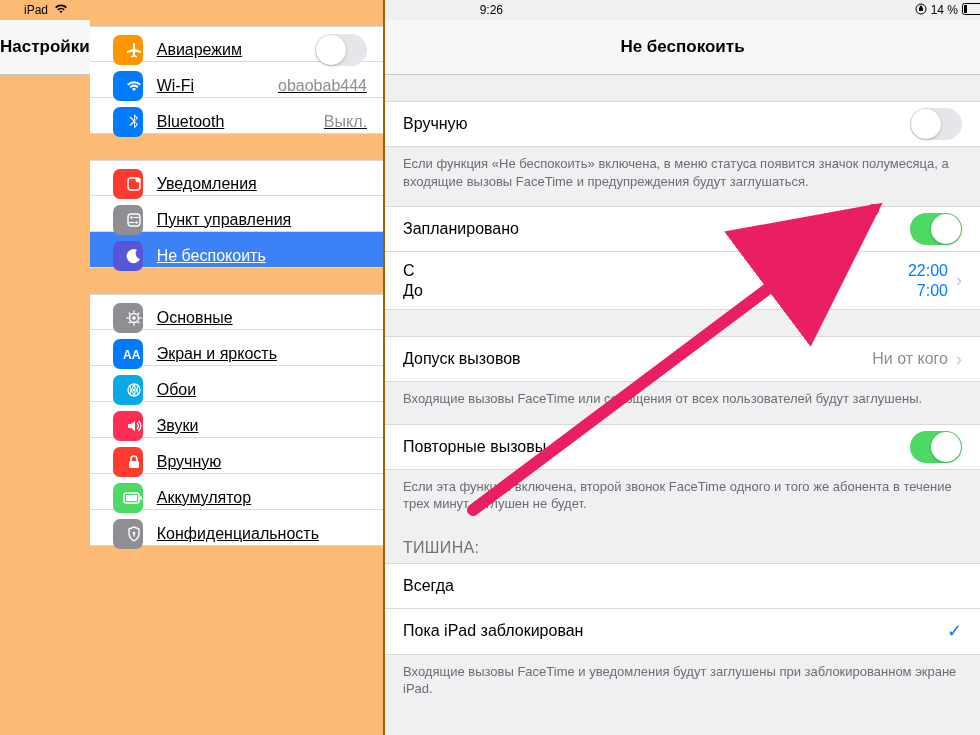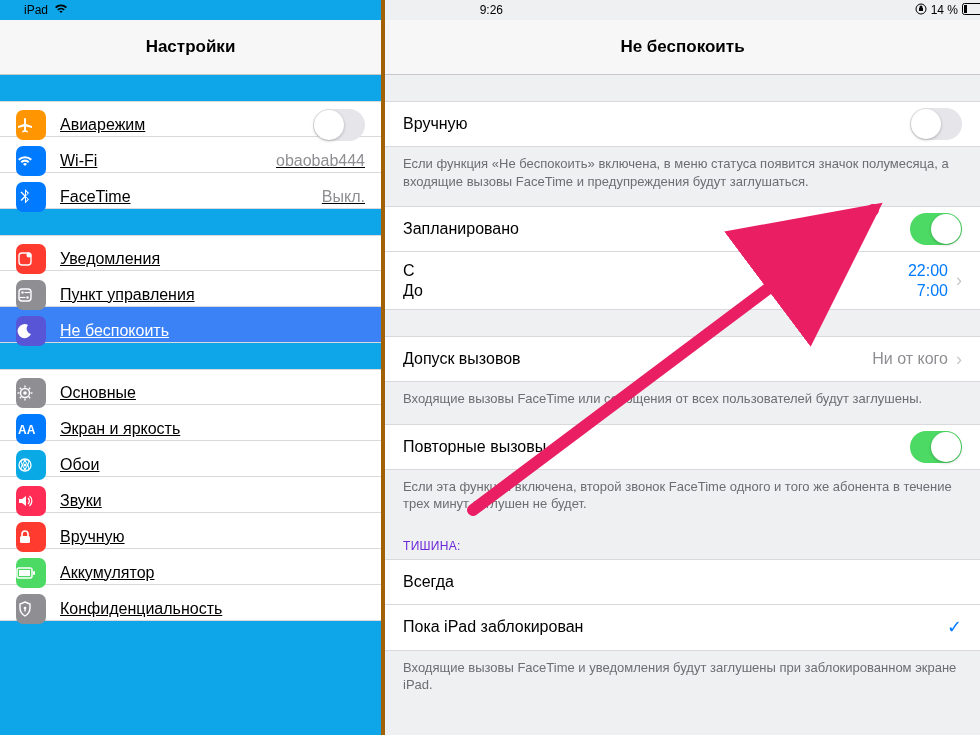--- a/index.html
+++ b/index.html
@@ -1,37 +1,37 @@
 <!DOCTYPE html>
 <html><head>
 <meta charset="utf-8">
 <style>
   * { box-sizing: border-box; margin: 0; padding: 0; }
   html, body { width: 980px; height: 735px; font-family: -apple-system, "Helvetica Neue", Helvetica, Arial, sans-serif; background: #eef0f2; overflow: hidden; }
   .root { display: flex; width: 100%; height: 100%; }
-  .col-left { width: 385px; border-right: 4px solid #a16207; display: flex; flex-direction: column; background: #0ea5e9; }
+  .col-left { width: 385px; border-right: 2px solid #a16207; display: flex; flex-direction: row; background: #fdba74; }
   .col-right { flex: 1; display: flex; flex-direction: column; background: #eef0f2; position: relative; }
 
   
   .statusbar { width: 980px; height: 20px; position: absolute; top: 0; left: 16px; display: flex; align-items: center; font-size: 12px; color: #000; z-index: 50; }
   .statusbar .left { flex: 0 0 auto; display: flex; align-items: center; gap: 6px; padding-left: 8px; }
   .statusbar .center { flex: 1; text-align: center; font-weight: 400; }
   .statusbar .right { flex: 0 0 auto; display: flex; align-items: center; gap: 4px; padding-right: 8px; }
 
   
   .header { height: 55px; margin-top: 20px; display: flex; align-items: center; justify-content: center; font-size: 17px; font-weight: 600; color: #000; background: #f7f7f8; border-bottom: 1px solid #c8c8cb; }
   .col-left .header { border-right: 0; }
   .col-right .header { }
 
   
   .left-scroll { flex: 1; overflow-y: auto; }
   .group-gap { height: 26px; }
   .row { display: flex; align-items: center; height: 36px; padding: 12px 16px 0 16px; background: #fff; border-bottom: 1px solid #d9d9dc; font-size: 16px; color: #000; text-decoration: underline; }
   .row.first { border-top: 1px solid #d9d9dc; }
-  .row .icon { width: 30px; height: 30px; border-radius: 7px; margin-right: 14px; display: flex; align-items: center; justify-content: flex-start; font-size: 16px; color: #fff; }
+  .row .icon { width: 30px; height: 30px; border-radius: 7px; margin-right: 14px; display: flex; align-items: center; justify-content: flex-end; font-size: 16px; color: #fff; margin-left: 7px; }
   .row .label { flex: 1; }
   .row .value { color: #8e8e93; font-size: 16px; }
   .row.selected { background: #3b82f6; color: #fff; }
   .row.selected .label { color: #fff; }
   .row.selected .icon { }
 
   
   .switch { width: 52px; height: 32px; border-radius: 16px; background: #e5e5ea; position: relative; }
   .switch .knob { position: absolute; width: 30px; height: 30px; border-radius: 50%; background: #fff; top: 1px; left: 1px; box-shadow: 0 1px 3px rgba(0,0,0,0.25); }
   .switch.on { background: #4cd964; }
@@ -39,21 +39,21 @@
 
   
   .right-scroll { flex: 1; overflow-y: auto; }
   .r-row { display: flex; align-items: center; height: 46px; padding: 0 18px; background: #fff; border-bottom: 1px solid #d9d9dc; font-size: 16px; color: #000; justify-content: flex-end; }
   .r-row.first { border-top: 1px solid #d9d9dc; }
   .r-row .rlabel { flex: 1; }
   .r-row .rvalue { color: #8e8e93; }
   .r-row .rvalue.blue { color: #007aff; text-align: right; }
   .r-row .chev { color: #c7c7cc; font-size: 18px; margin-left: 8px; }
   .footer-text { padding: 8px 18px 6px 18px; font-size: 13px; color: #6d6d72; line-height: 1.35; }
-  .section-header { padding: 20px 18px 6px 18px; font-size: 12px; color: #6d28d9; text-transform: uppercase; letter-spacing: 0.3px; }
+  .section-header { padding: 20px 18px 6px 18px; font-size: 16px; color: #737373; text-transform: uppercase; letter-spacing: 0.3px; }
   .tworow { height: 58px; }
   .tworow .pair { display: flex; flex-direction: column; line-height: 1.2; }
   .check { color: #007aff; font-size: 18px; }
 
   
   .bg-orange { background: #ff9500; }
   .bg-blue   { background: #007aff; }
   .bg-red    { background: #ff3b30; }
   .bg-gray   { background: #8e8e93; }
   .bg-purple { background: #5856d6; }
@@ -121,21 +121,21 @@
           </div>
         <div class="label">Wi-Fi</div>
         <div class="value">obaobab444</div>
       </div>
       <div class="row">
         <div class="icon bg-blue">
             <svg width="18" height="18" viewBox="0 0 18 18">
               <path d="M9 1 L13 5 L9.7 8.3 L13 11.6 L9 15.6 L9 9.6 L5.5 13.1 L4.5 12.1 L8.3 8.3 L4.5 4.5 L5.5 3.5 L9 7 Z M10 3.6 L10 7 L11.7 5.3 Z M10 9.6 L10 13 L11.7 11.3 Z" fill="#fff"></path>
             </svg>
           </div>
-        <div class="label">FaceTime</div>
+        <div class="label">Bluetooth</div>
         <div class="value">Выкл.</div>
       </div>
 
       <div class="group-gap"></div>
 
       <div class="row first">
         <div class="icon bg-red">
             <svg width="18" height="18" viewBox="0 0 18 18">
               <rect x="3" y="3" width="12" height="12" rx="3" fill="none" stroke="#fff" stroke-width="1.4"></rect>
               <circle cx="13" cy="5" r="2.5" fill="#fff"></circle>

